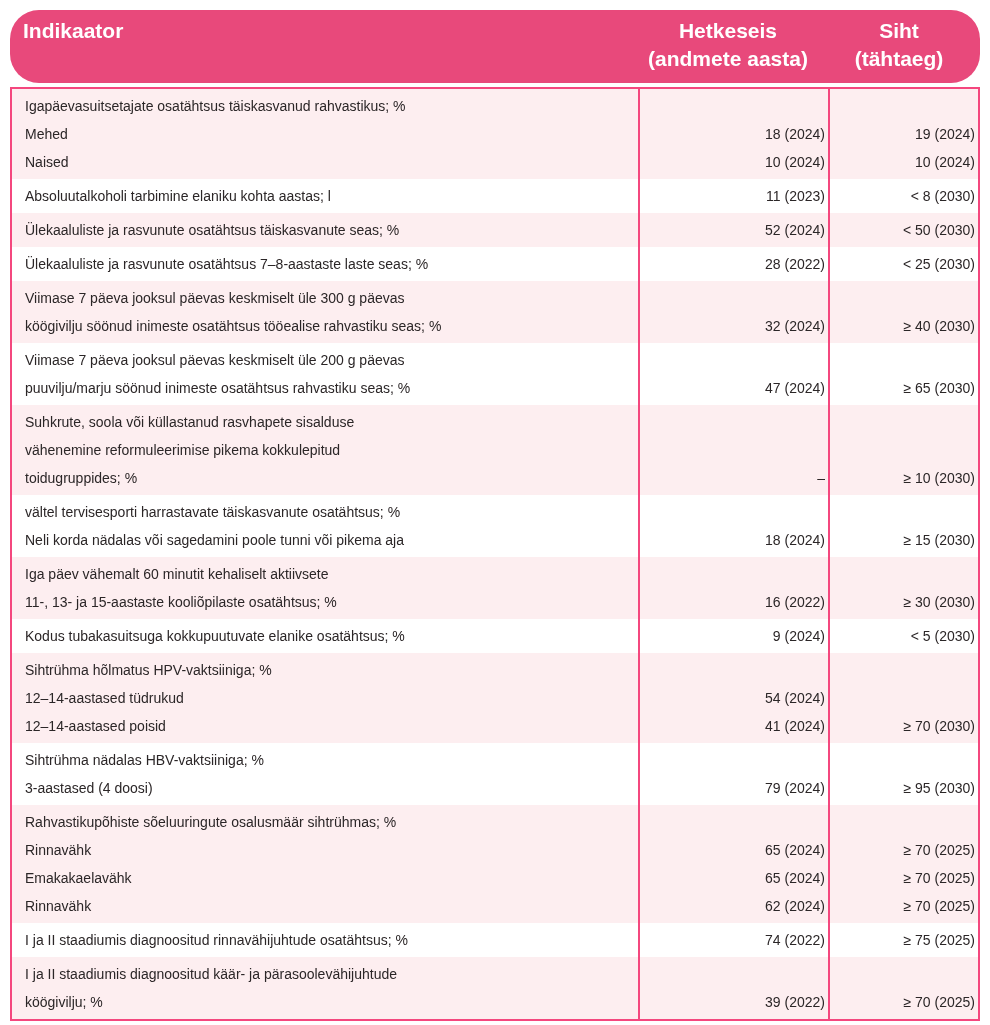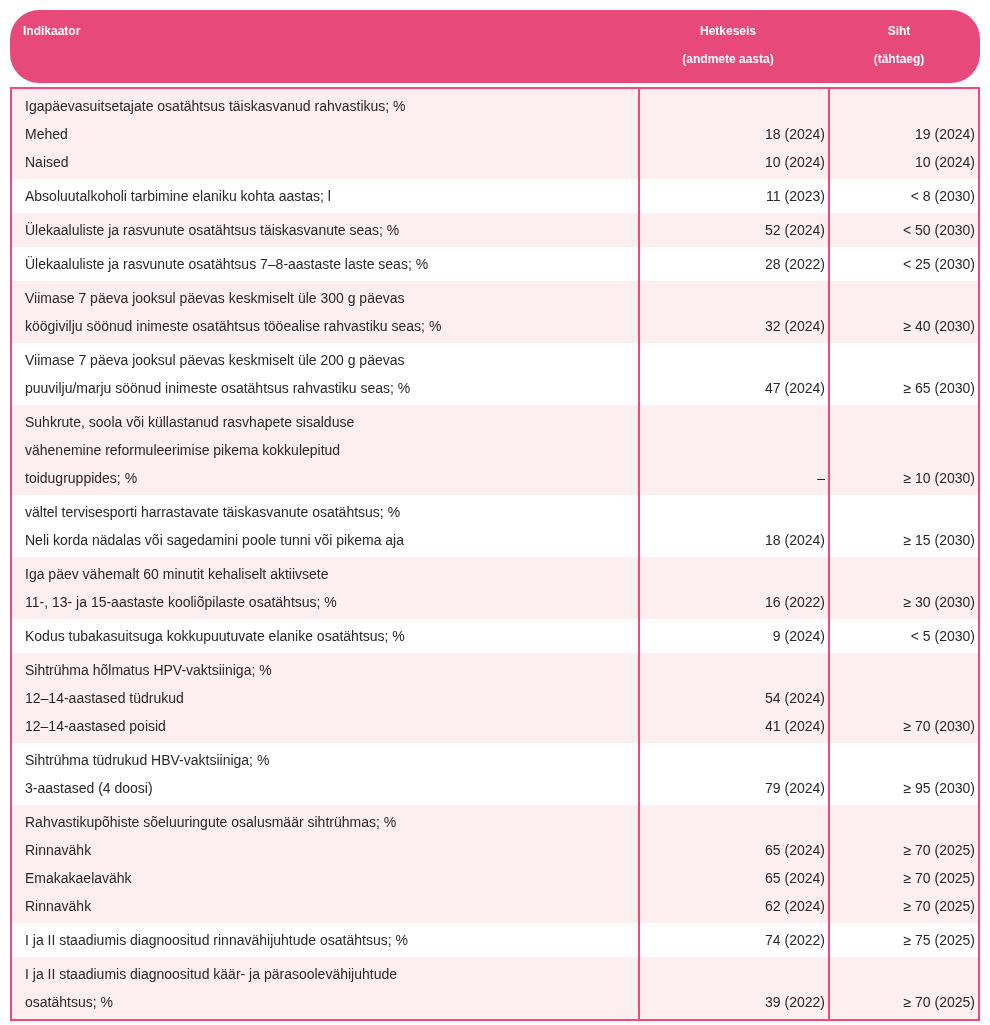--- a/index.html
+++ b/index.html
@@ -19,21 +19,21 @@
   }
   .table {
     width: 970px;
   }
   
   .thead {
     display: grid;
     grid-template-columns: 628px 190px 152px;
     background: var(--header-bg, #e8497b);
     color: var(--header-text, #ffffff);
-    font-size: 12px;
+    font-size: 21px;
     font-weight: bold;
     line-height: 26px;
     padding: 8px 0 9px 0;
     align-items: start;
     box-sizing: border-box;
     border-radius: 29px;
   }
   .thead .th { box-sizing: border-box; }
   .th-indicator { padding-left: 13px; text-align: left; }
   .th-current, .th-target { text-align: center; padding-right: 10px; }
@@ -231,21 +231,21 @@
             <div class="line">41 (2024)</div>
           </div>
           <div class="cell target">
             <div class="line">&nbsp;</div>
             <div class="line">&nbsp;</div>
             <div class="line">≥ 70 (2030)</div>
           </div>
         </div>
         <div class="row white">
           <div class="cell indicator">
-            <div class="line">Sihtrühma tüdrukud HBV-vaktsiiniga; %</div>
+            <div class="line">Sihtrühma nädalas HBV-vaktsiiniga; %</div>
             <div class="line">3-aastased (4 doosi)</div>
           </div>
           <div class="cell current">
             <div class="line">&nbsp;</div>
             <div class="line">79 (2024)</div>
           </div>
           <div class="cell target">
             <div class="line">&nbsp;</div>
             <div class="line">≥ 95 (2030)</div>
           </div>
@@ -277,21 +277,21 @@
           <div class="cell current">
             <div class="line">74 (2022)</div>
           </div>
           <div class="cell target">
             <div class="line">≥ 75 (2025)</div>
           </div>
         </div>
         <div class="row pink">
           <div class="cell indicator">
             <div class="line">I ja II staadiumis diagnoositud käär- ja pärasoolevähijuhtude</div>
-            <div class="line">osatähtsus; %</div>
+            <div class="line">köögivilju; %</div>
           </div>
           <div class="cell current">
             <div class="line">&nbsp;</div>
             <div class="line">39 (2022)</div>
           </div>
           <div class="cell target">
             <div class="line">&nbsp;</div>
             <div class="line">≥ 70 (2025)</div>
           </div>
         </div>

